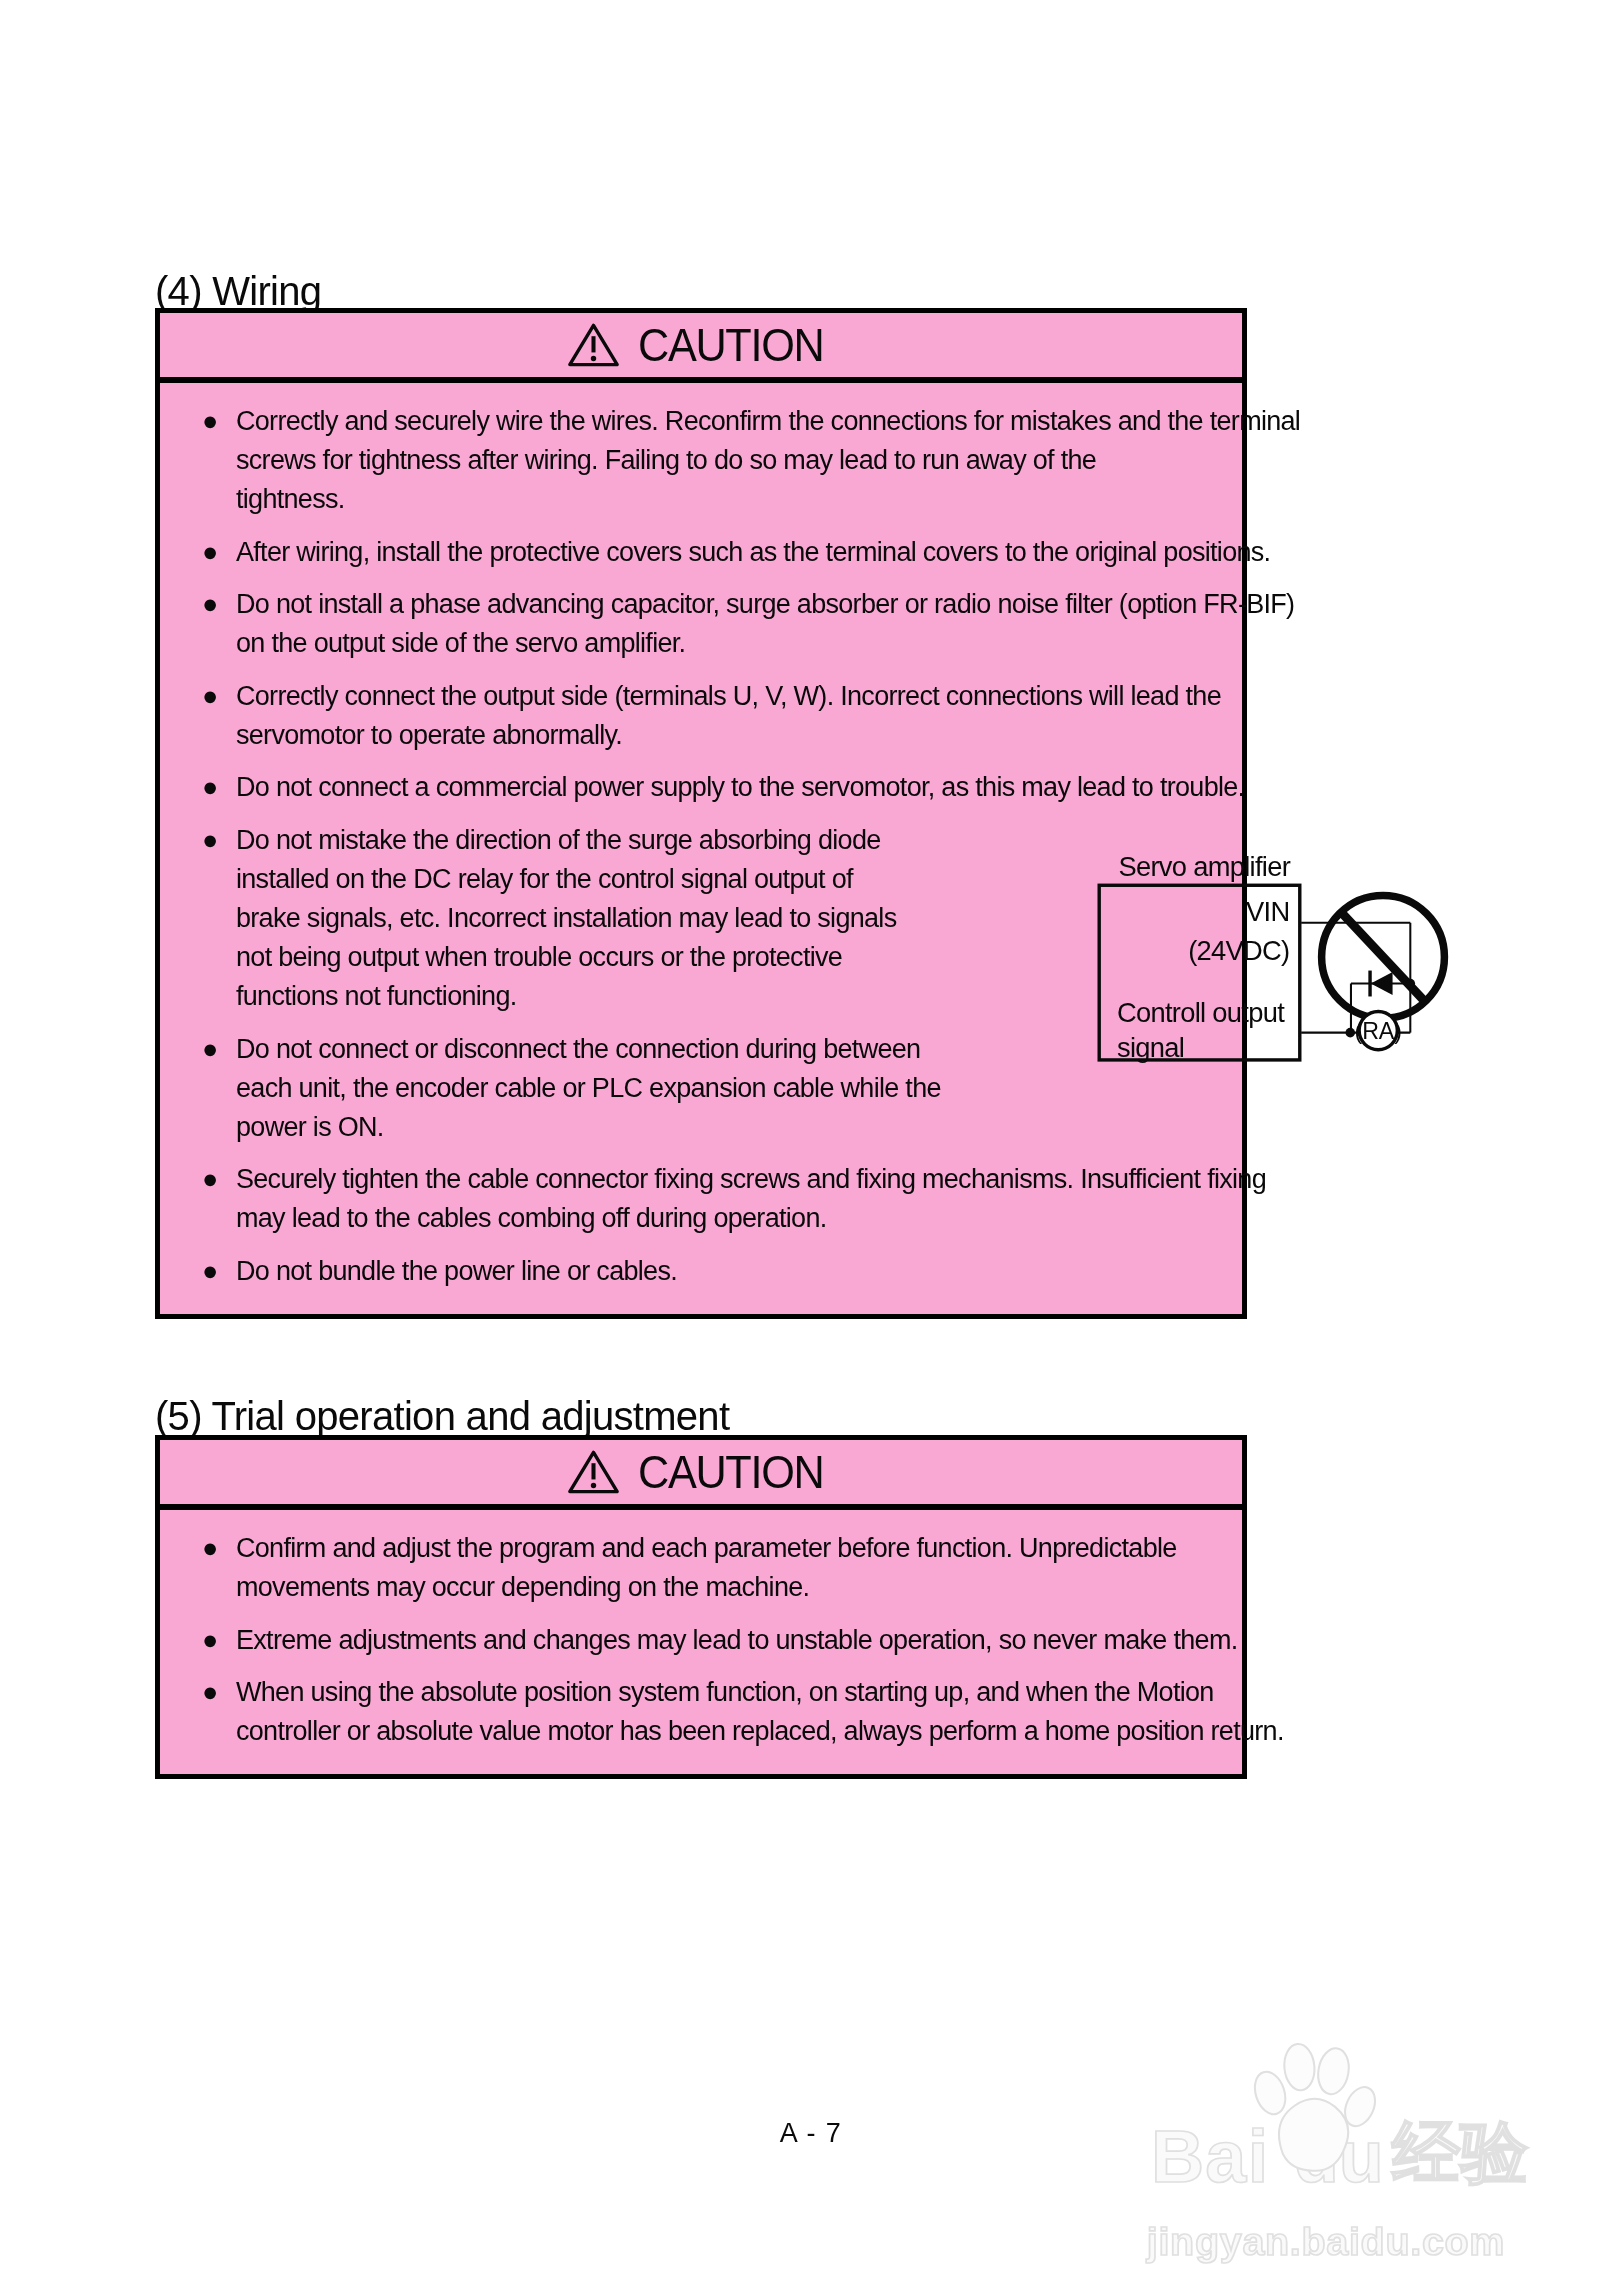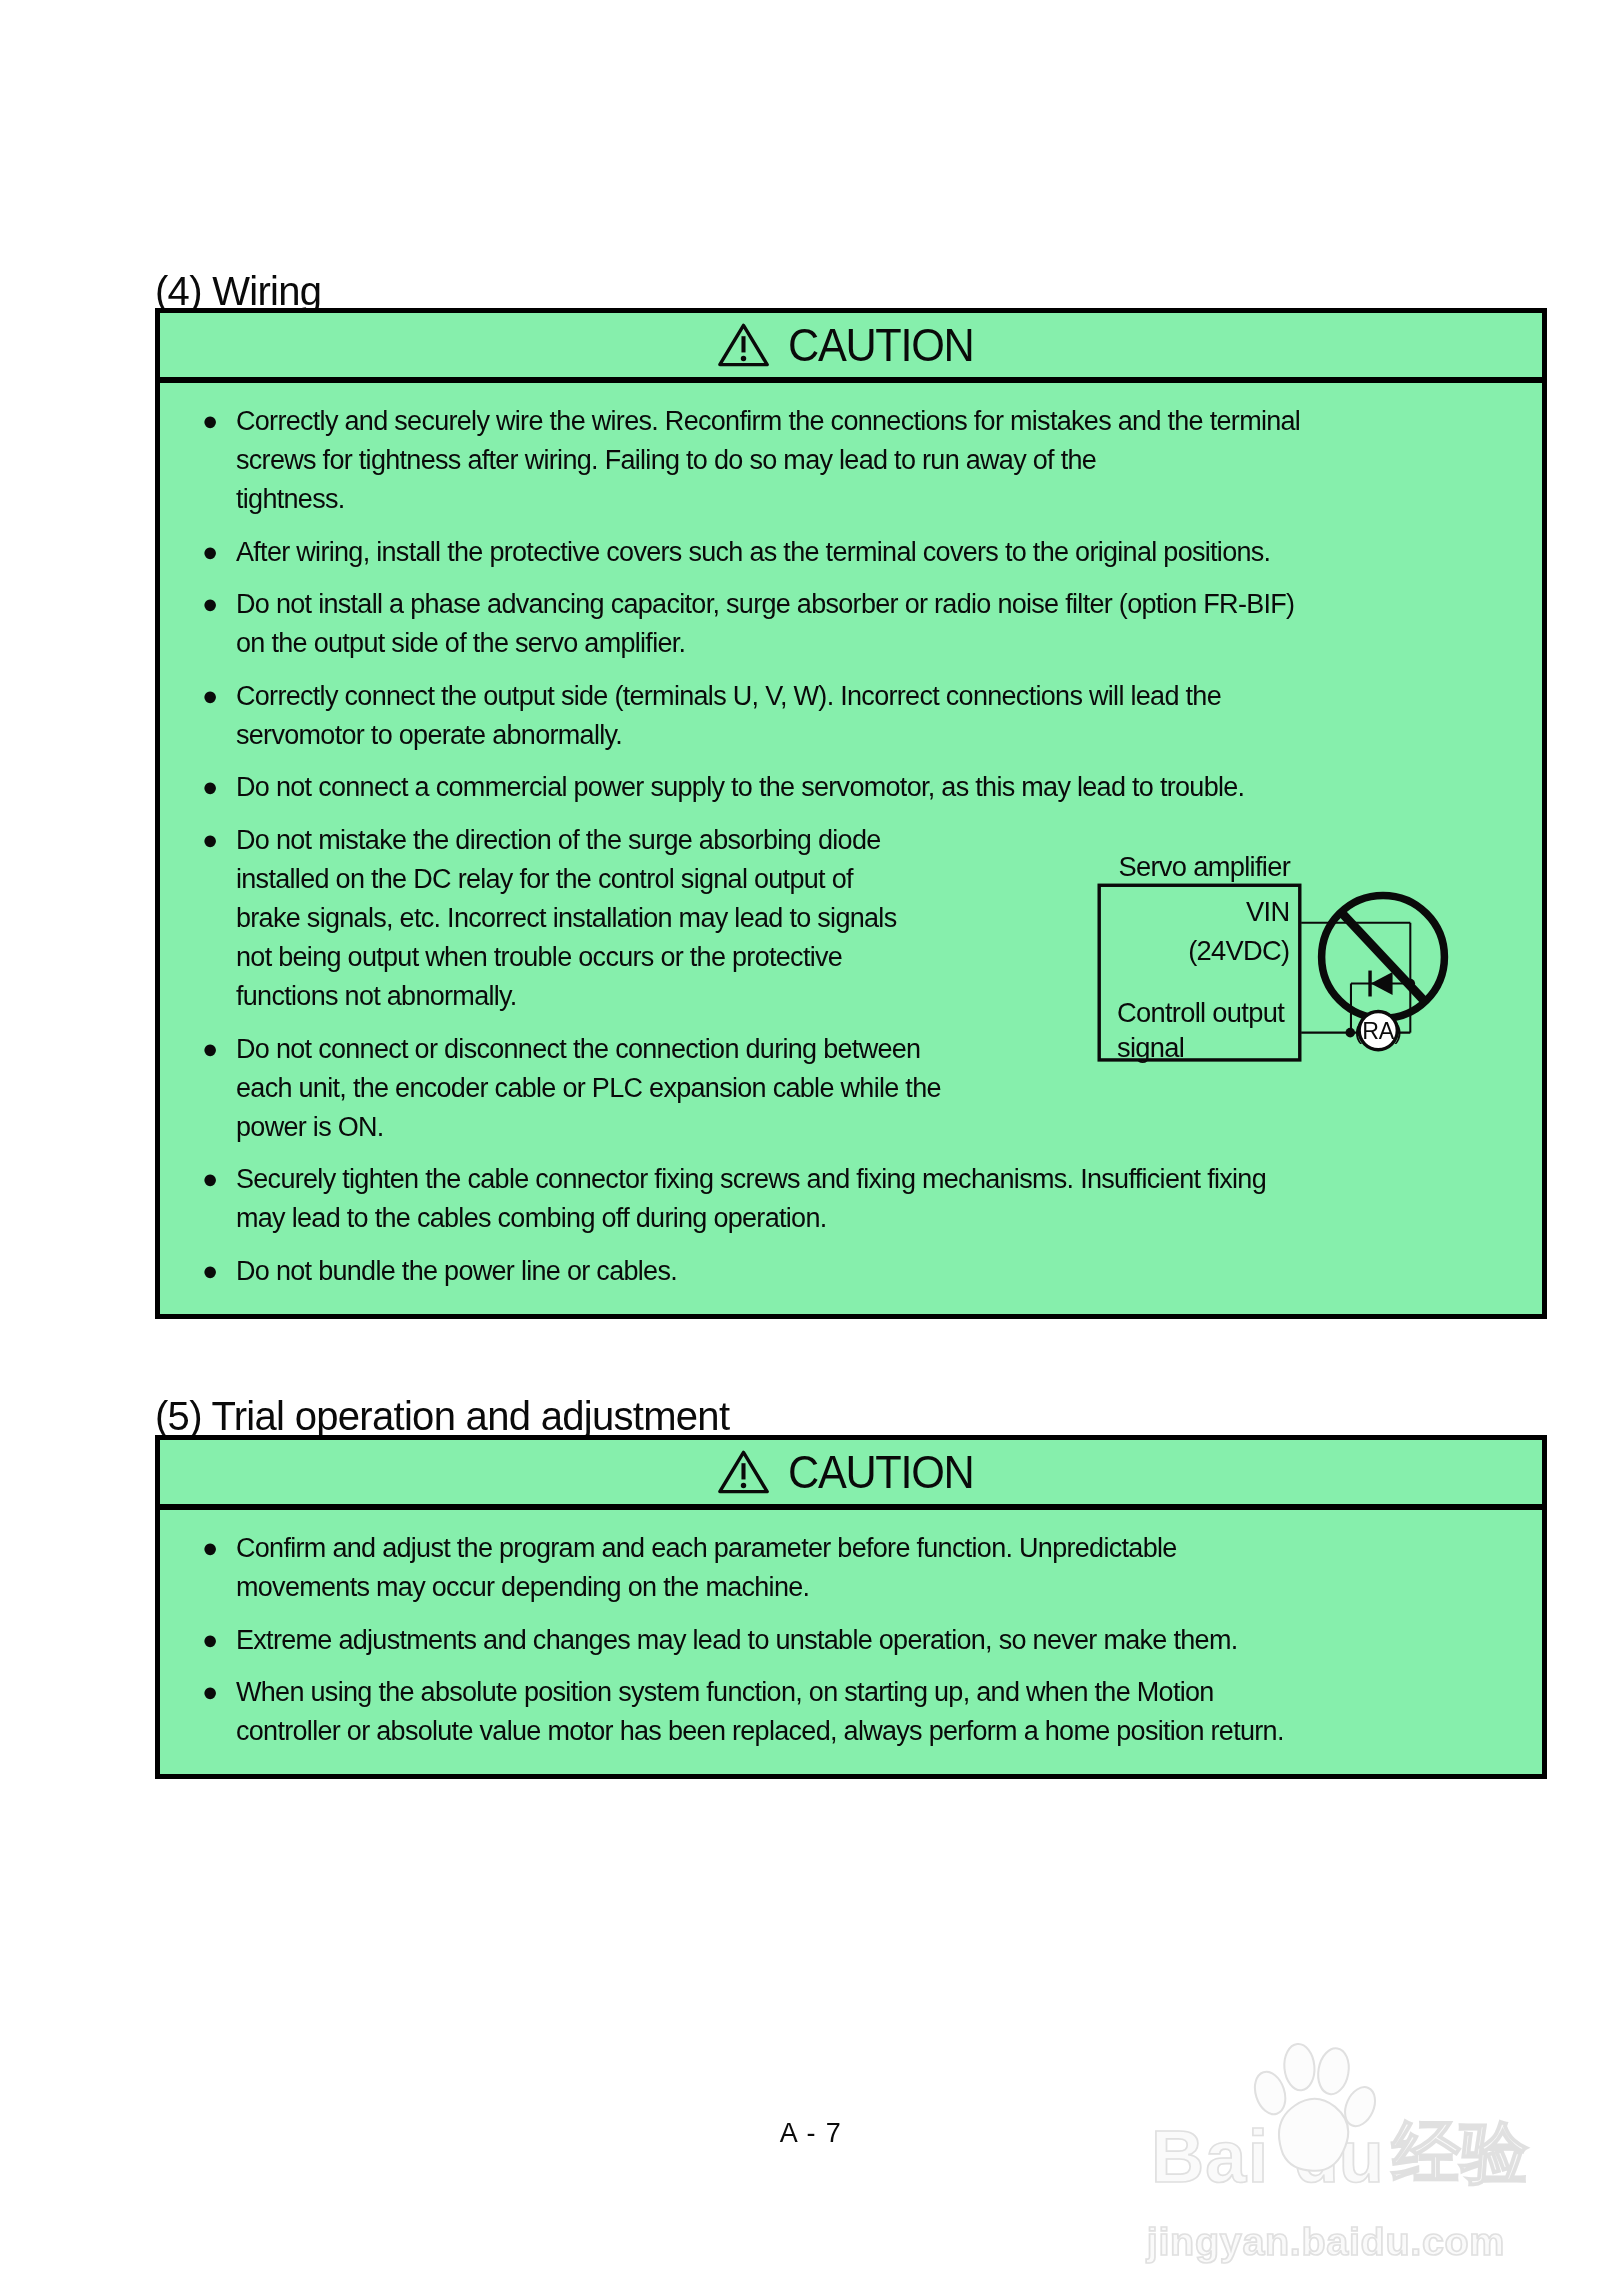--- a/index.html
+++ b/index.html
@@ -2,22 +2,22 @@
 <html style="font-size:11px"><head>
 <meta charset="utf-8">
 <style>
   html,body{margin:0;padding:0;background:#888;}
   .page{position:relative;width:1622px;height:2295px;background:#ffffff;
         font-family:"Liberation Sans",sans-serif;color:#0a0a0a;overflow:hidden;}
   .section-heading{position:absolute;left:155px;font-size:40px;letter-spacing:-0.7px;
         line-height:34px;white-space:nowrap;}
   #heading-wiring{top:274px;}
   #heading-trial{top:1399px;}
-  .caution-box{position:absolute;left:155px;width:1392px;border:5.5px solid #000;
-        box-sizing:border-box;background:#86efac;}
+  .caution-box{position:absolute;left:155px;width:1092px;border:5.5px solid #000;
+        box-sizing:border-box;background:#f9a8d4;}
   #caution-box-1{top:308px;}
   #caution-box-2{top:1435px;}
   .caution-header{height:64px;border-bottom:6.8px solid #000;display:flex;
         align-items:center;justify-content:center;gap:17.7px;}
   .caution-title{font-size:46px;letter-spacing:-1.4px;transform:scaleX(0.94);
         transform-origin:left center;}
   .warn-tri{flex:0 0 auto;}
   .caution-content{position:relative;padding:19px 41px 23px 76px;}
   .bullet{position:relative;margin-bottom:13.6px;}
   .bullet:last-child{margin-bottom:0;}
@@ -68,21 +68,21 @@
         <div class="bullet">
           <span class="dot">●</span>
           <div class="line">Do not connect a commercial power supply to the servomotor, as this may lead to trouble.</div>
         </div>
         <div class="bullet">
           <span class="dot">●</span>
           <div class="line">Do not mistake the direction of the surge absorbing diode</div>
           <div class="line">installed on the DC relay for the control signal output of</div>
           <div class="line">brake signals, etc. Incorrect installation may lead to signals</div>
           <div class="line">not being output when trouble occurs or the protective</div>
-          <div class="line">functions not abnormally.</div>
+          <div class="line">functions not functioning.</div>
         </div>
         <div class="bullet">
           <span class="dot">●</span>
           <div class="line">Do not connect or disconnect the connection during between</div>
           <div class="line">each unit, the encoder cable or PLC expansion cable while the</div>
           <div class="line">power is ON.</div>
         </div>
         <div class="bullet">
           <span class="dot">●</span>
           <div class="line">Securely tighten the cable connector fixing screws and fixing mechanisms. Insufficient fixing</div>

